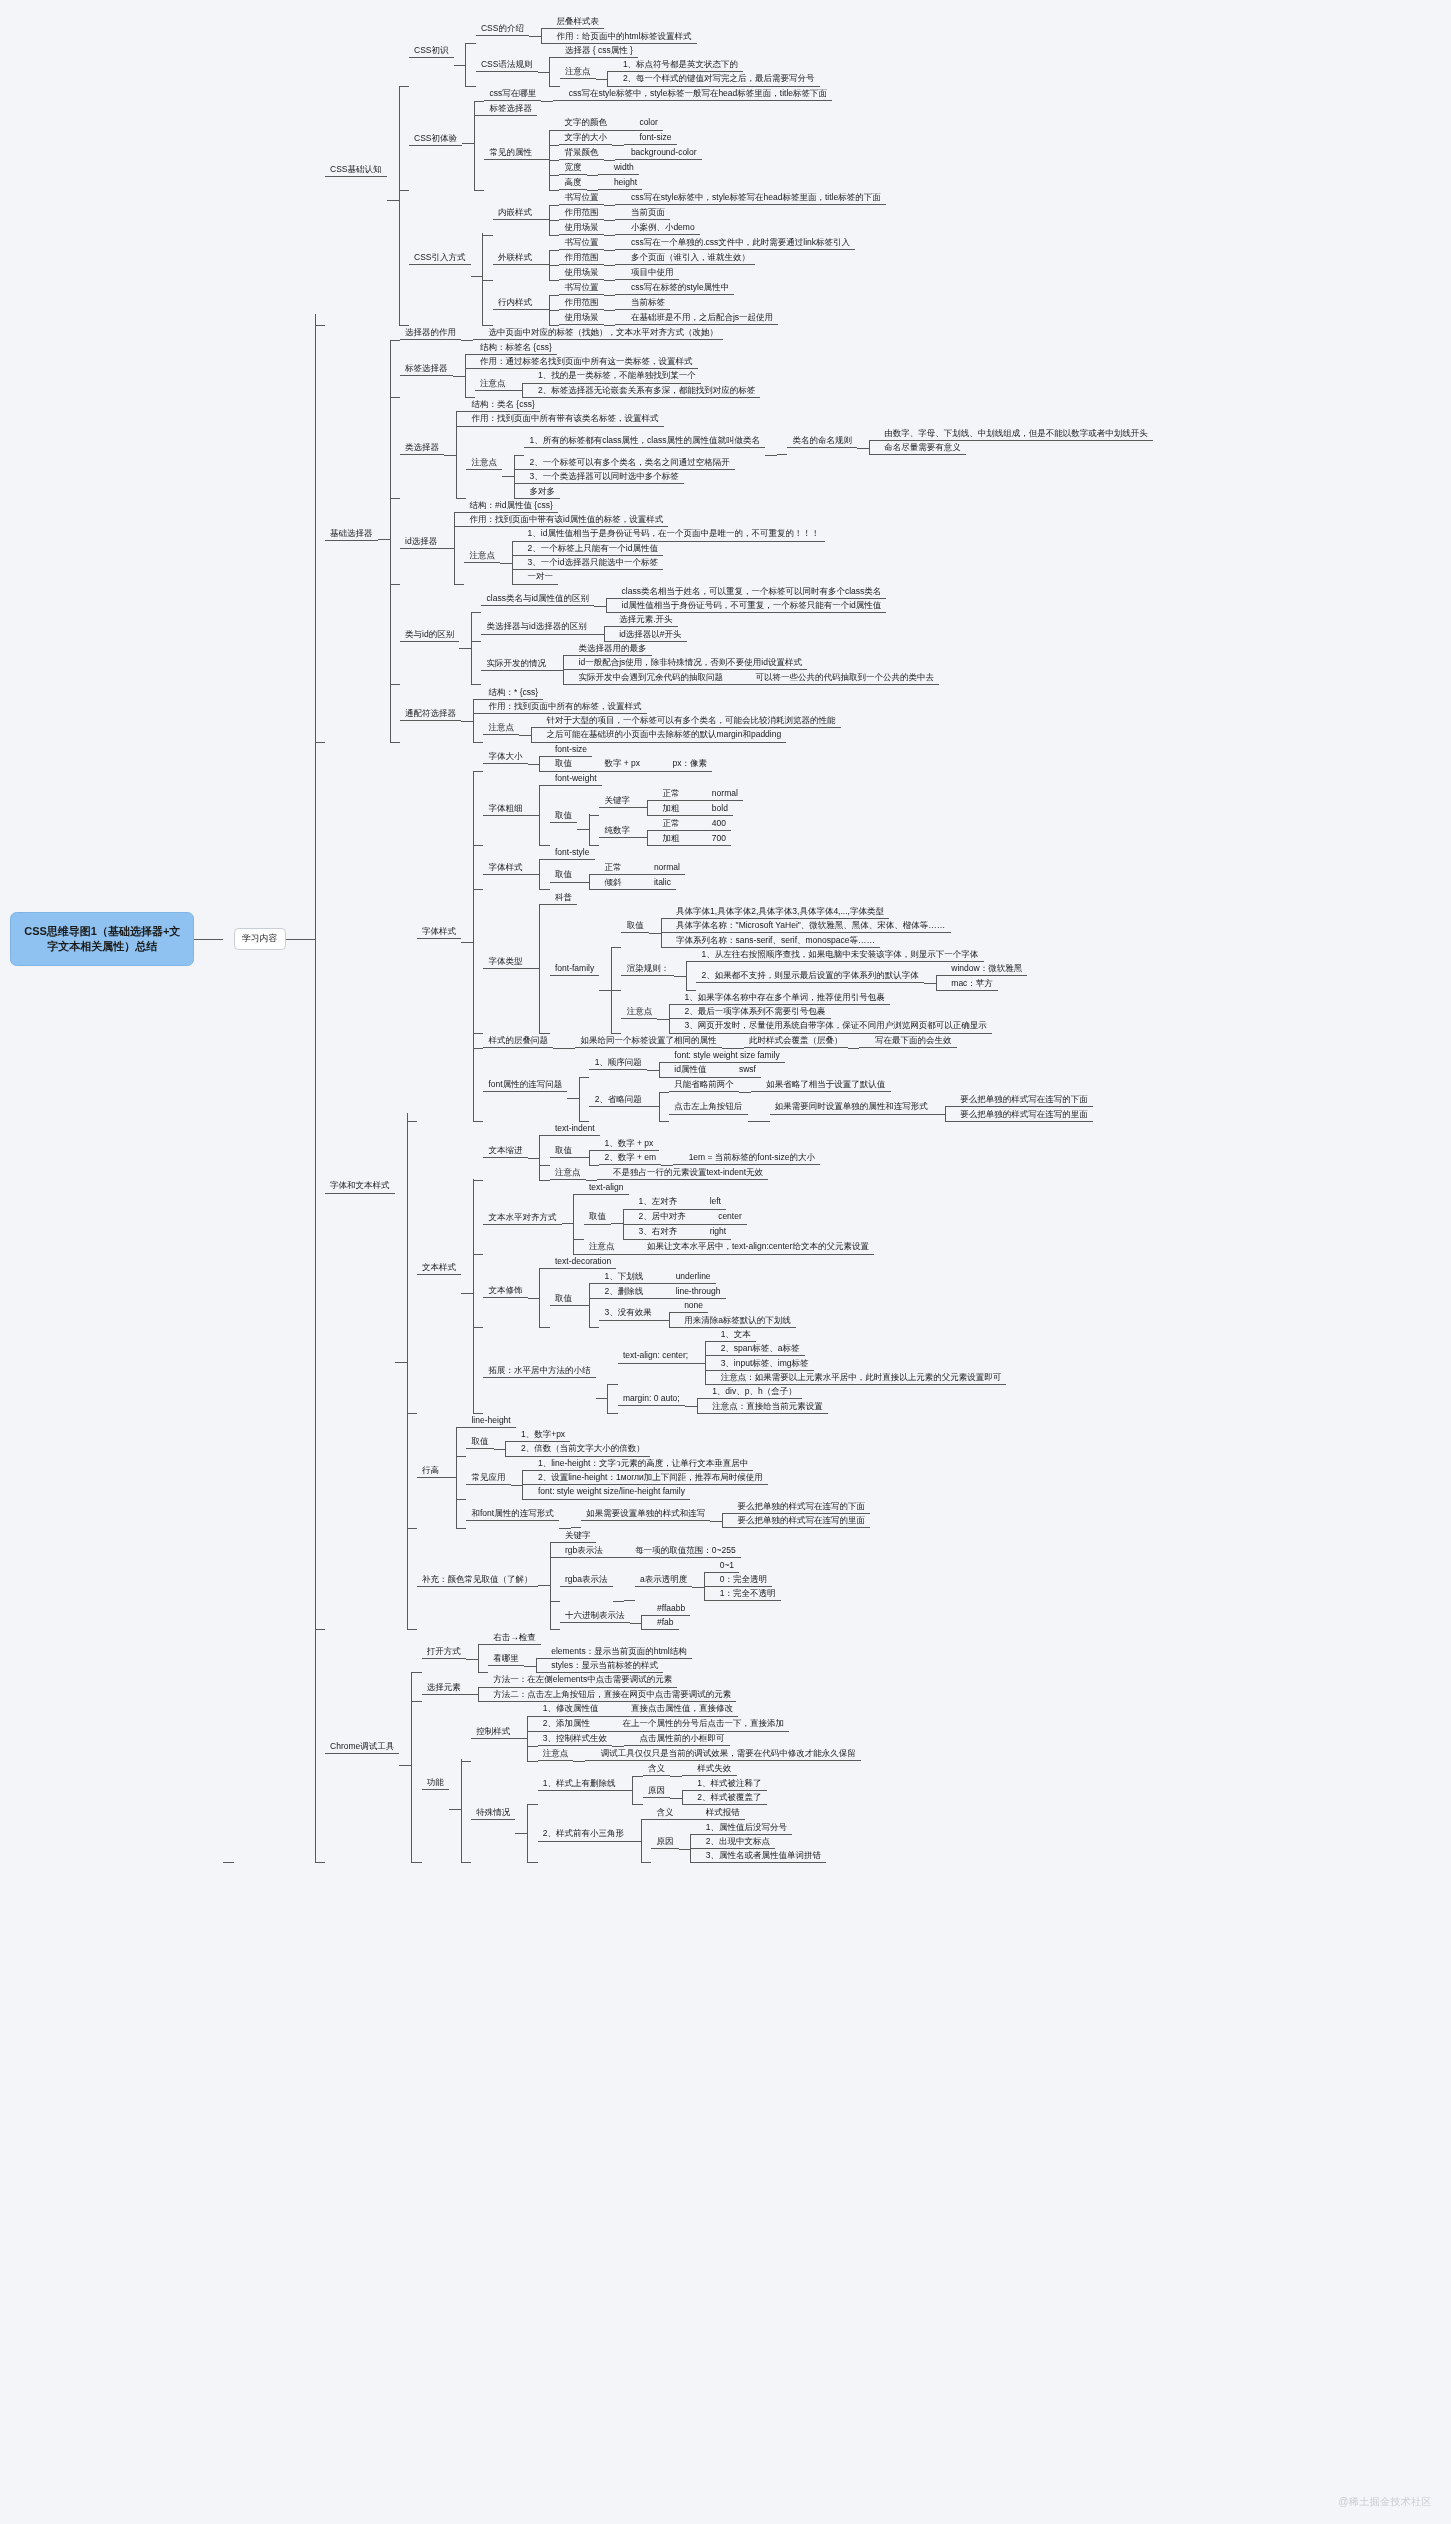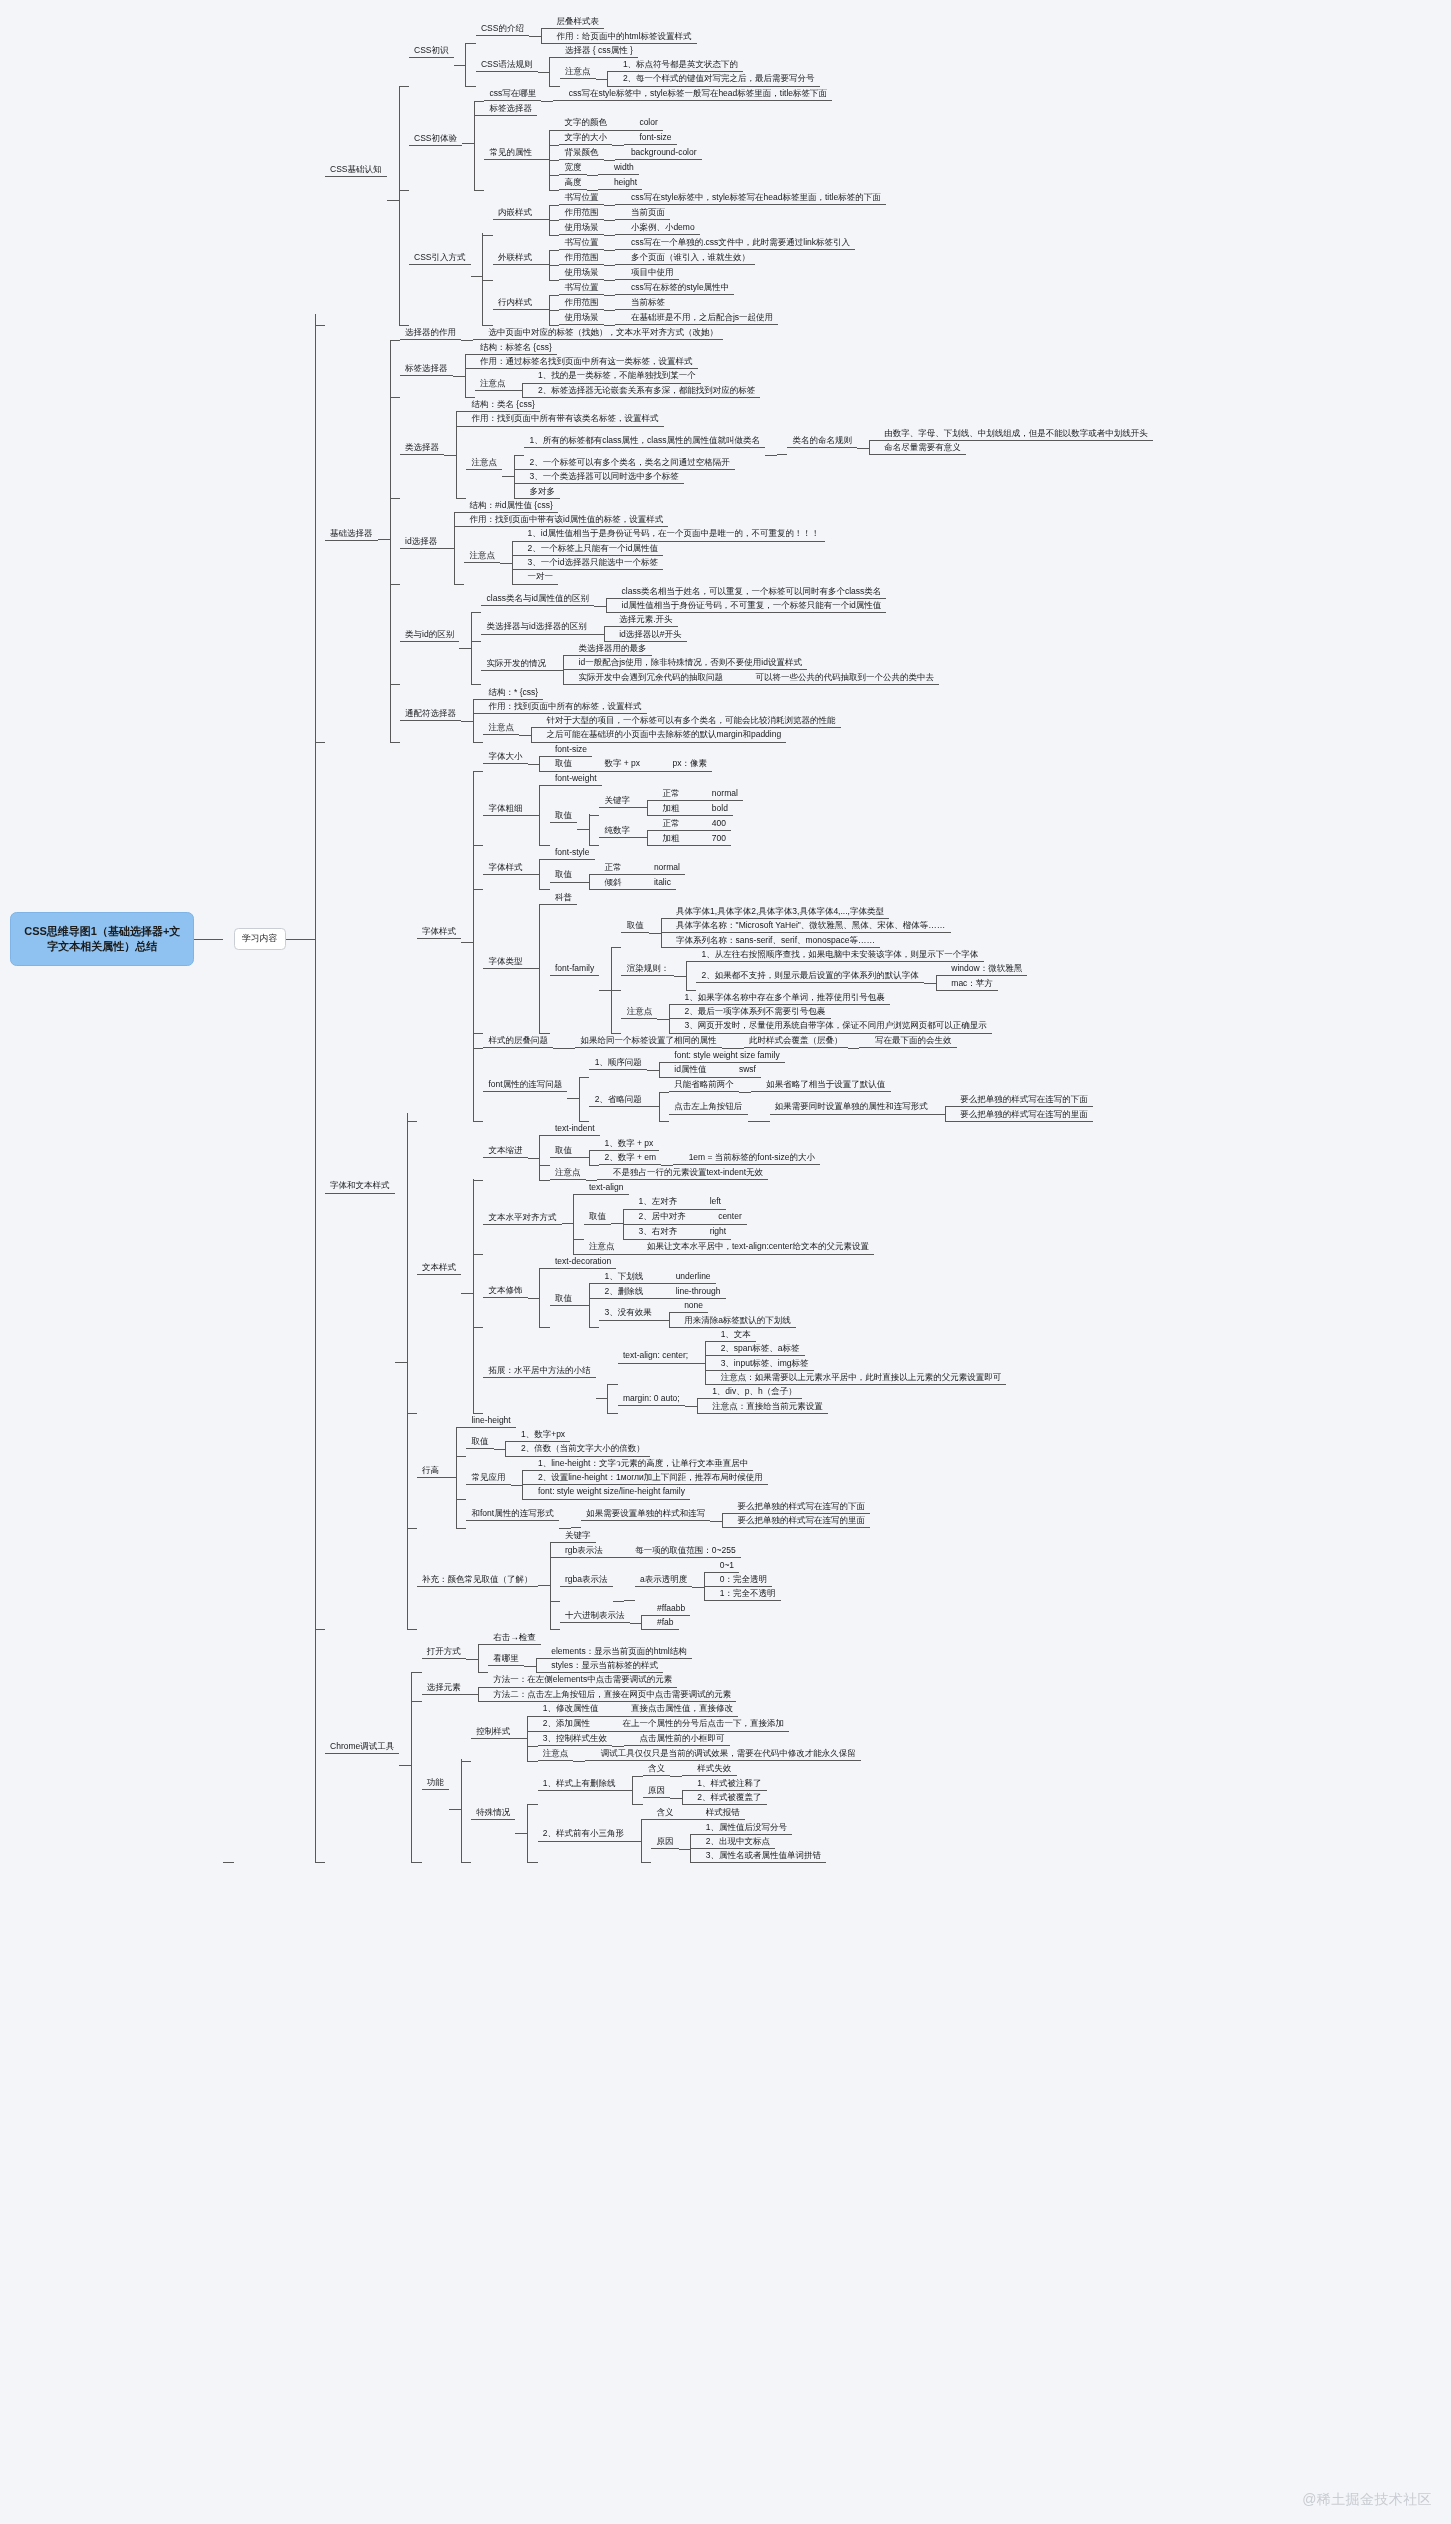--- a/index.html
+++ b/index.html
@@ -116,21 +116,21 @@
   }
   .root-connector{
     width:29px;height:0.7px;background:#595959;flex:0 0 29px;
   }
 
   
   .watermark{
     position:absolute;
     right:19px;
     bottom:16px;
-    font-size:14px;
+    font-size:10px;
     color:#c9ccd2;
     letter-spacing:0.4px;
     user-select:none;
   }
 </style>
 </head>
 <body>
 
 <div id="canvas">
   <div id="mindmap" class="mm-root">

